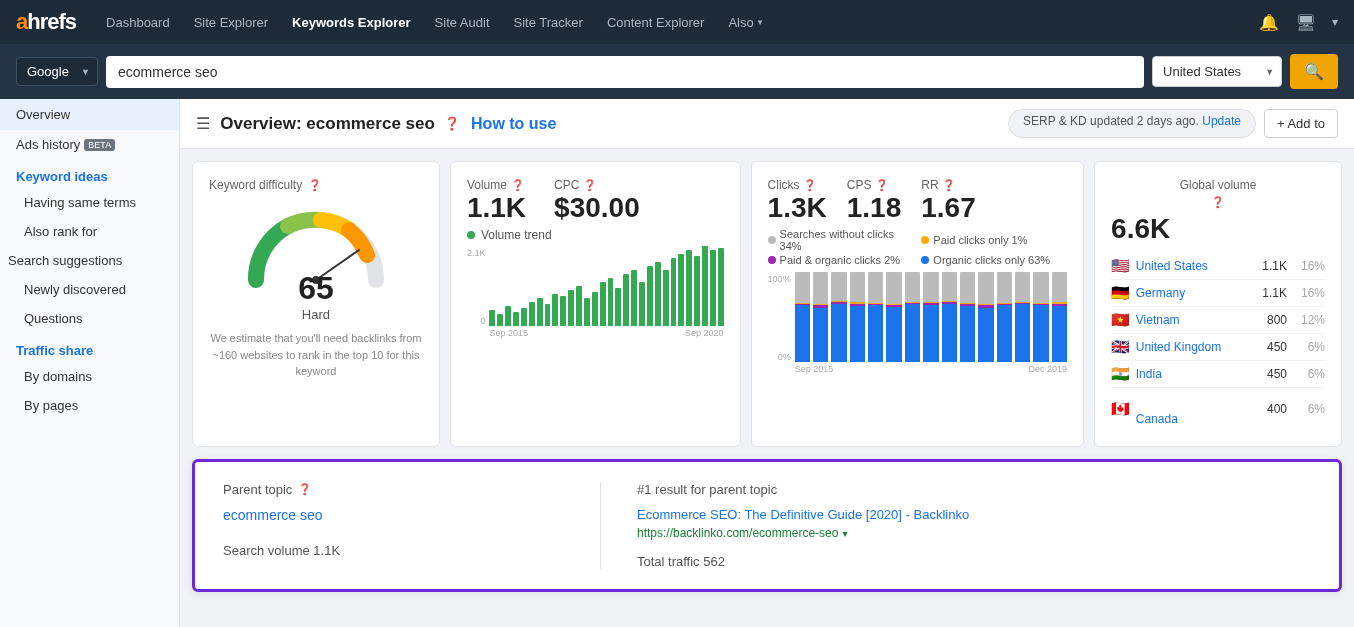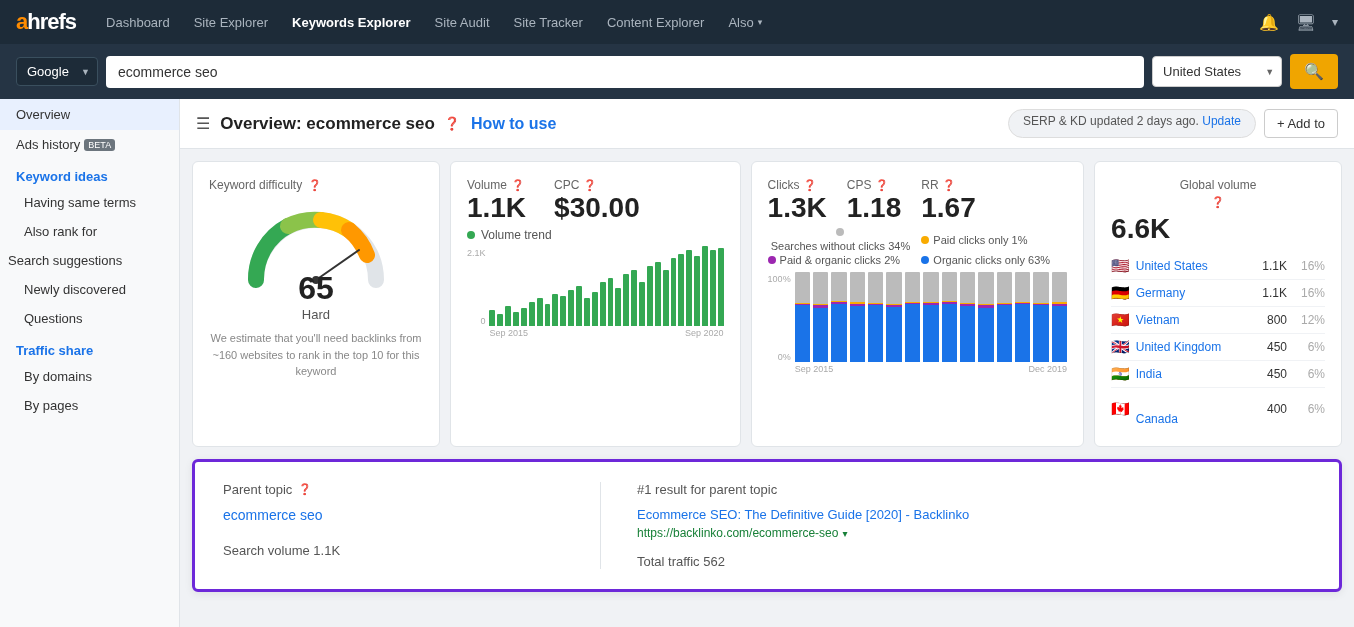--- a/index.html
+++ b/index.html
@@ -217,21 +217,21 @@
           <div>
             <div style="font-size:12px;color:#666;display:flex;align-items:center;gap:4px;">
               <span>RR</span>
               <span style="color:#aaa;cursor:pointer;font-size:11px;">❓</span>
             </div>
             <div style="font-size:28px;font-weight:700;color:#222;">1.67</div>
           </div>
         </div>
 
         <div style="display:grid;grid-template-columns:1fr 1fr;gap:2px 8px;margin-bottom:6px;">
-          <div style="display:flex;align-items:center;gap:4px;font-size:11px;color:#555;flex-direction:column;">
+          <div style="display:flex;align-items:center;gap:4px;font-size:11px;color:#555;">
             <span style="width:8px;height:8px;border-radius:50%;background:#bbb;display:inline-block;flex-shrink:0;"></span>
             <span>Searches without clicks 34%</span>
           </div>
           <div style="display:flex;align-items:center;gap:4px;font-size:11px;color:#555;">
             <span style="width:8px;height:8px;border-radius:50%;background:#f9ab00;display:inline-block;flex-shrink:0;"></span>
             <span>Paid clicks only 1%</span>
           </div>
           <div style="display:flex;align-items:center;gap:4px;font-size:11px;color:#555;">
             <span style="width:8px;height:8px;border-radius:50%;background:#9c27b0;display:inline-block;flex-shrink:0;"></span>
             <span>Paid &amp; organic clicks 2%</span>

